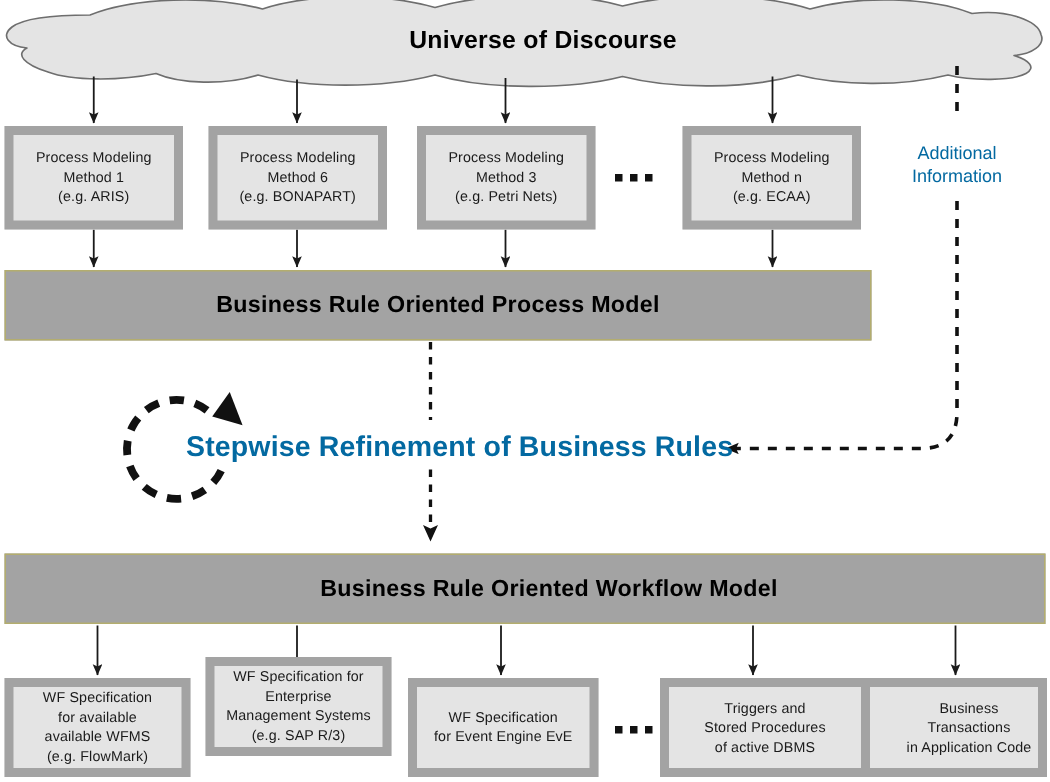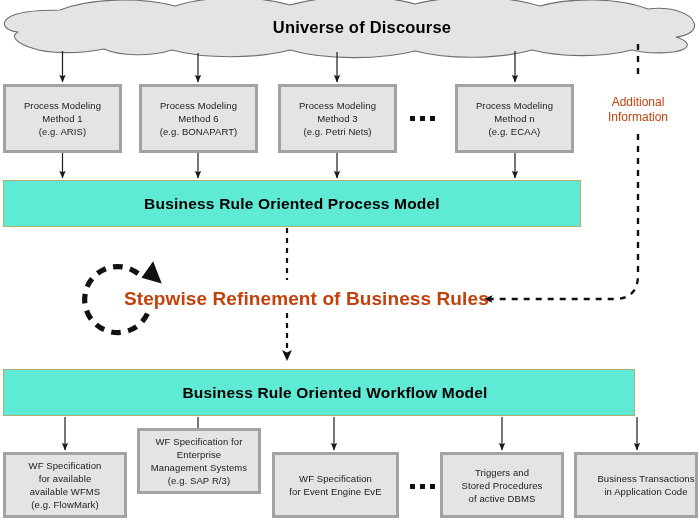--- a/index.html
+++ b/index.html
@@ -27,49 +27,49 @@
   .node {
     position: absolute;
     box-sizing: border-box;
     display: flex;
     align-items: center;
     justify-content: center;
     text-align: center;
   }
   .gray-box {
     background: #e4e4e4;
-    border: 3px solid #a3a3a3;
+    border: 6px solid #a3a3a3;
     font-size: 9.5px;
     line-height: 13px;
     color: #1a1a1a;
     letter-spacing: 0.1px;
   }
   .yellow-box {
-    background: #5eead4;
+    background: #a3a3a3;
     border: 1px solid #b3ad6e;
     font-size: 15.5px;
     font-weight: bold;
     color: #000000;
     letter-spacing: 0.2px;
   }
   .cloud-label {
     position: absolute;
     left: 0;
     width: 700px;
     text-align: center;
     font-size: 16.5px;
     font-weight: bold;
     color: #000;
     letter-spacing: 0.2px;
     padding-left: 12px;
   }
   .plain-label {
     position: absolute;
     text-align: center;
-    color: #c2410c;
+    color: #0369a1;
   }
   .refine-label {
     font-size: 19px;
     font-weight: bold;
     letter-spacing: 0.1px;
     white-space: nowrap;
   }
   .addinfo-label {
     font-size: 12px;
     line-height: 15px;
@@ -211,34 +211,34 @@
 
   <div class="plain-label addinfo-label nwrap" style="left:588px; top:95px; width:100px;">Additional
 Information</div>
 
   <div class="node yellow-box" style="left:3px; top:180px; width:578px; height:47px;">
     <span>Business Rule Oriented Process Model</span>
   </div>
 
   <div class="plain-label refine-label" style="left:124px; top:288px; width:340px;">Stepwise Refinement of Business Rules</div>
 
-  <div class="node yellow-box" style="left:3px; top:369px; width:632px; height:47px;padding-left:32px;">
+  <div class="node yellow-box" style="left:3px; top:369px; width:694px; height:47px;padding-left:32px;">
     <span>Business Rule Oriented Workflow Model</span>
   </div>
 
   <div class="node gray-box" style="left:3px; top:452px; width:124px; height:66px;">
     <div>
       <div>WF Specification</div>
       <div>for available</div>
       <div>available WFMS</div>
       <div>(e.g. FlowMark)</div>
     </div>
   </div>
 
-  <div class="node gray-box" style="left:137px; top:428px; width:124px; height:66px;">
+  <div class="node gray-box" style="left:137px; top:438px; width:124px; height:66px;">
     <div>
       <div>WF Specification for</div>
       <div>Enterprise</div>
       <div>Management Systems</div>
       <div>(e.g. SAP R/3)</div>
     </div>
   </div>
 
   <div class="node gray-box" style="left:272px; top:452px; width:127px; height:66px;">
     <div>
@@ -246,21 +246,21 @@
       <div>for Event Engine EvE</div>
     </div>
   </div>
 
   <div class="ellipsis" style="left:410px; top:483px; width:25px; height:6px;">
     <i></i>
       <i></i>
       <i></i>
   </div>
 
-  <div class="node gray-box" style="left:440px; top:452px; width:124px; height:66px;">
+  <div class="node gray-box" style="left:440px; top:452px; width:140px; height:66px;">
     <div>
       <div>Triggers and</div>
       <div>Stored Procedures</div>
       <div>of active DBMS</div>
     </div>
   </div>
 
   <div class="node gray-box" style="left:574px; top:452px; width:124px; height:66px;padding-left:20px;">
     <div>
       <div>Business Transactions</div>

